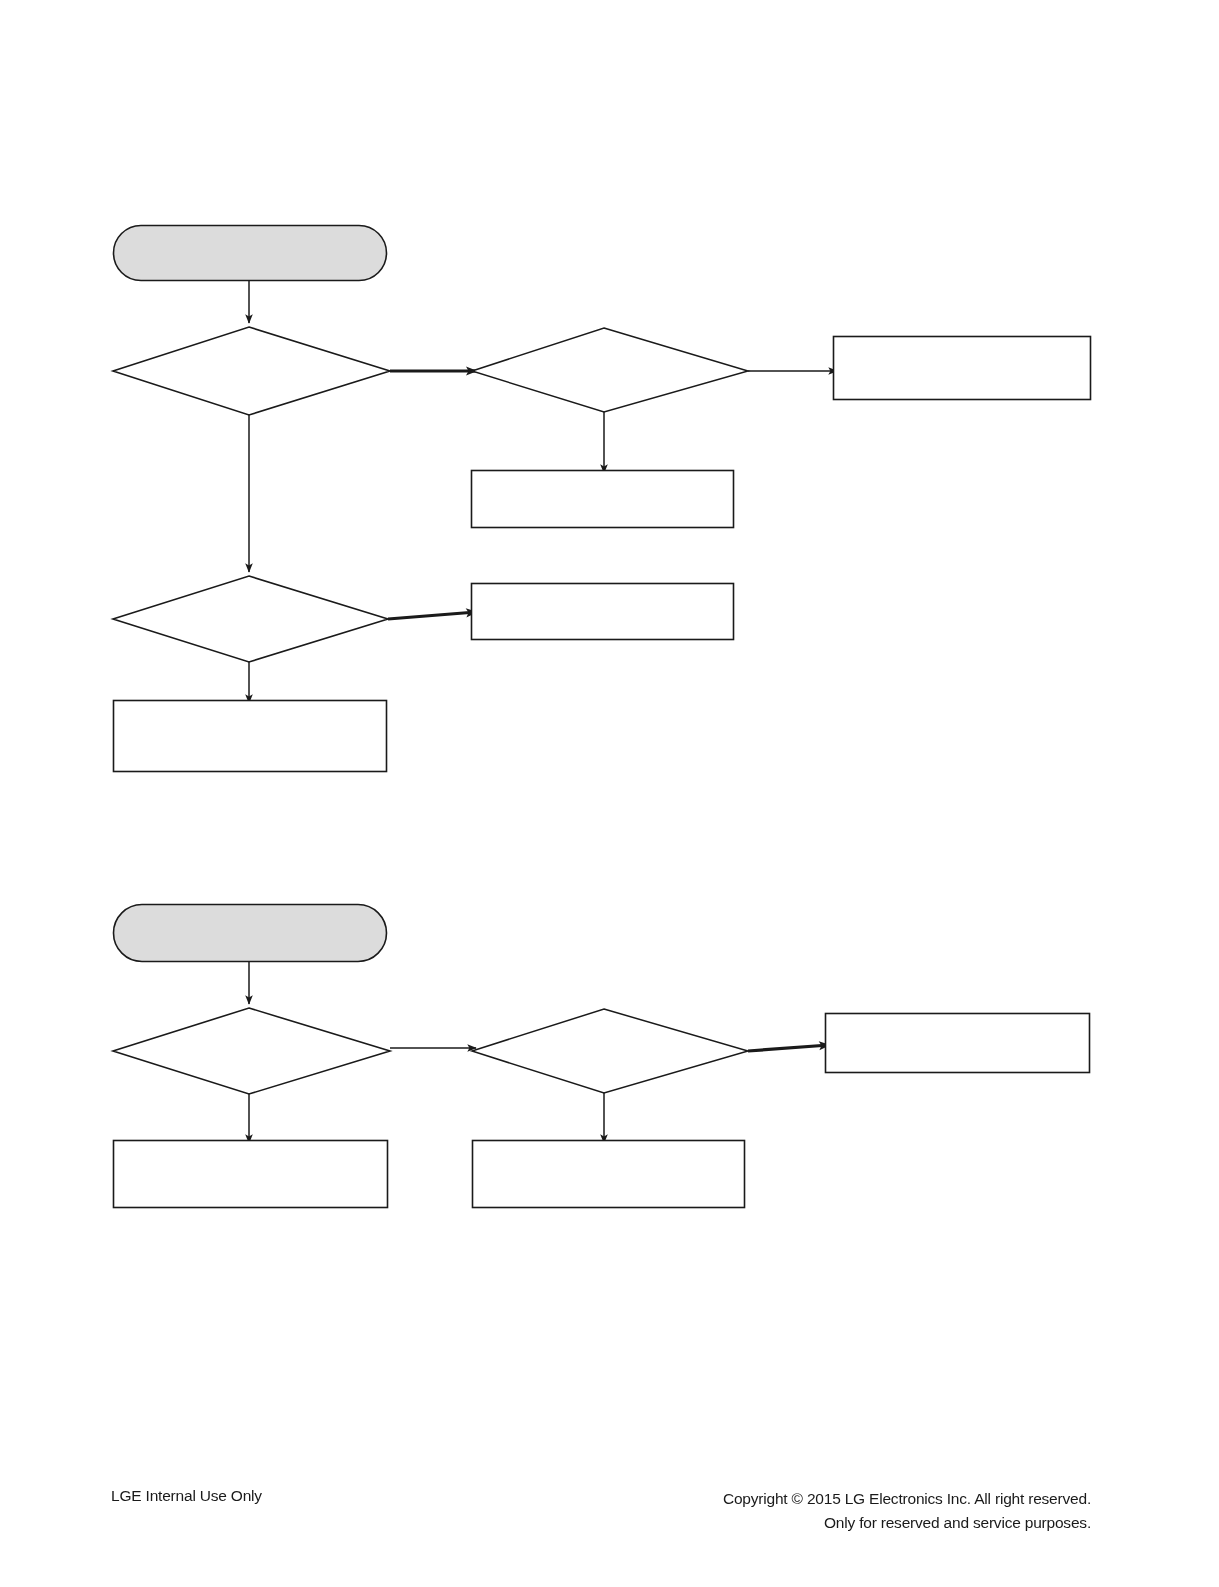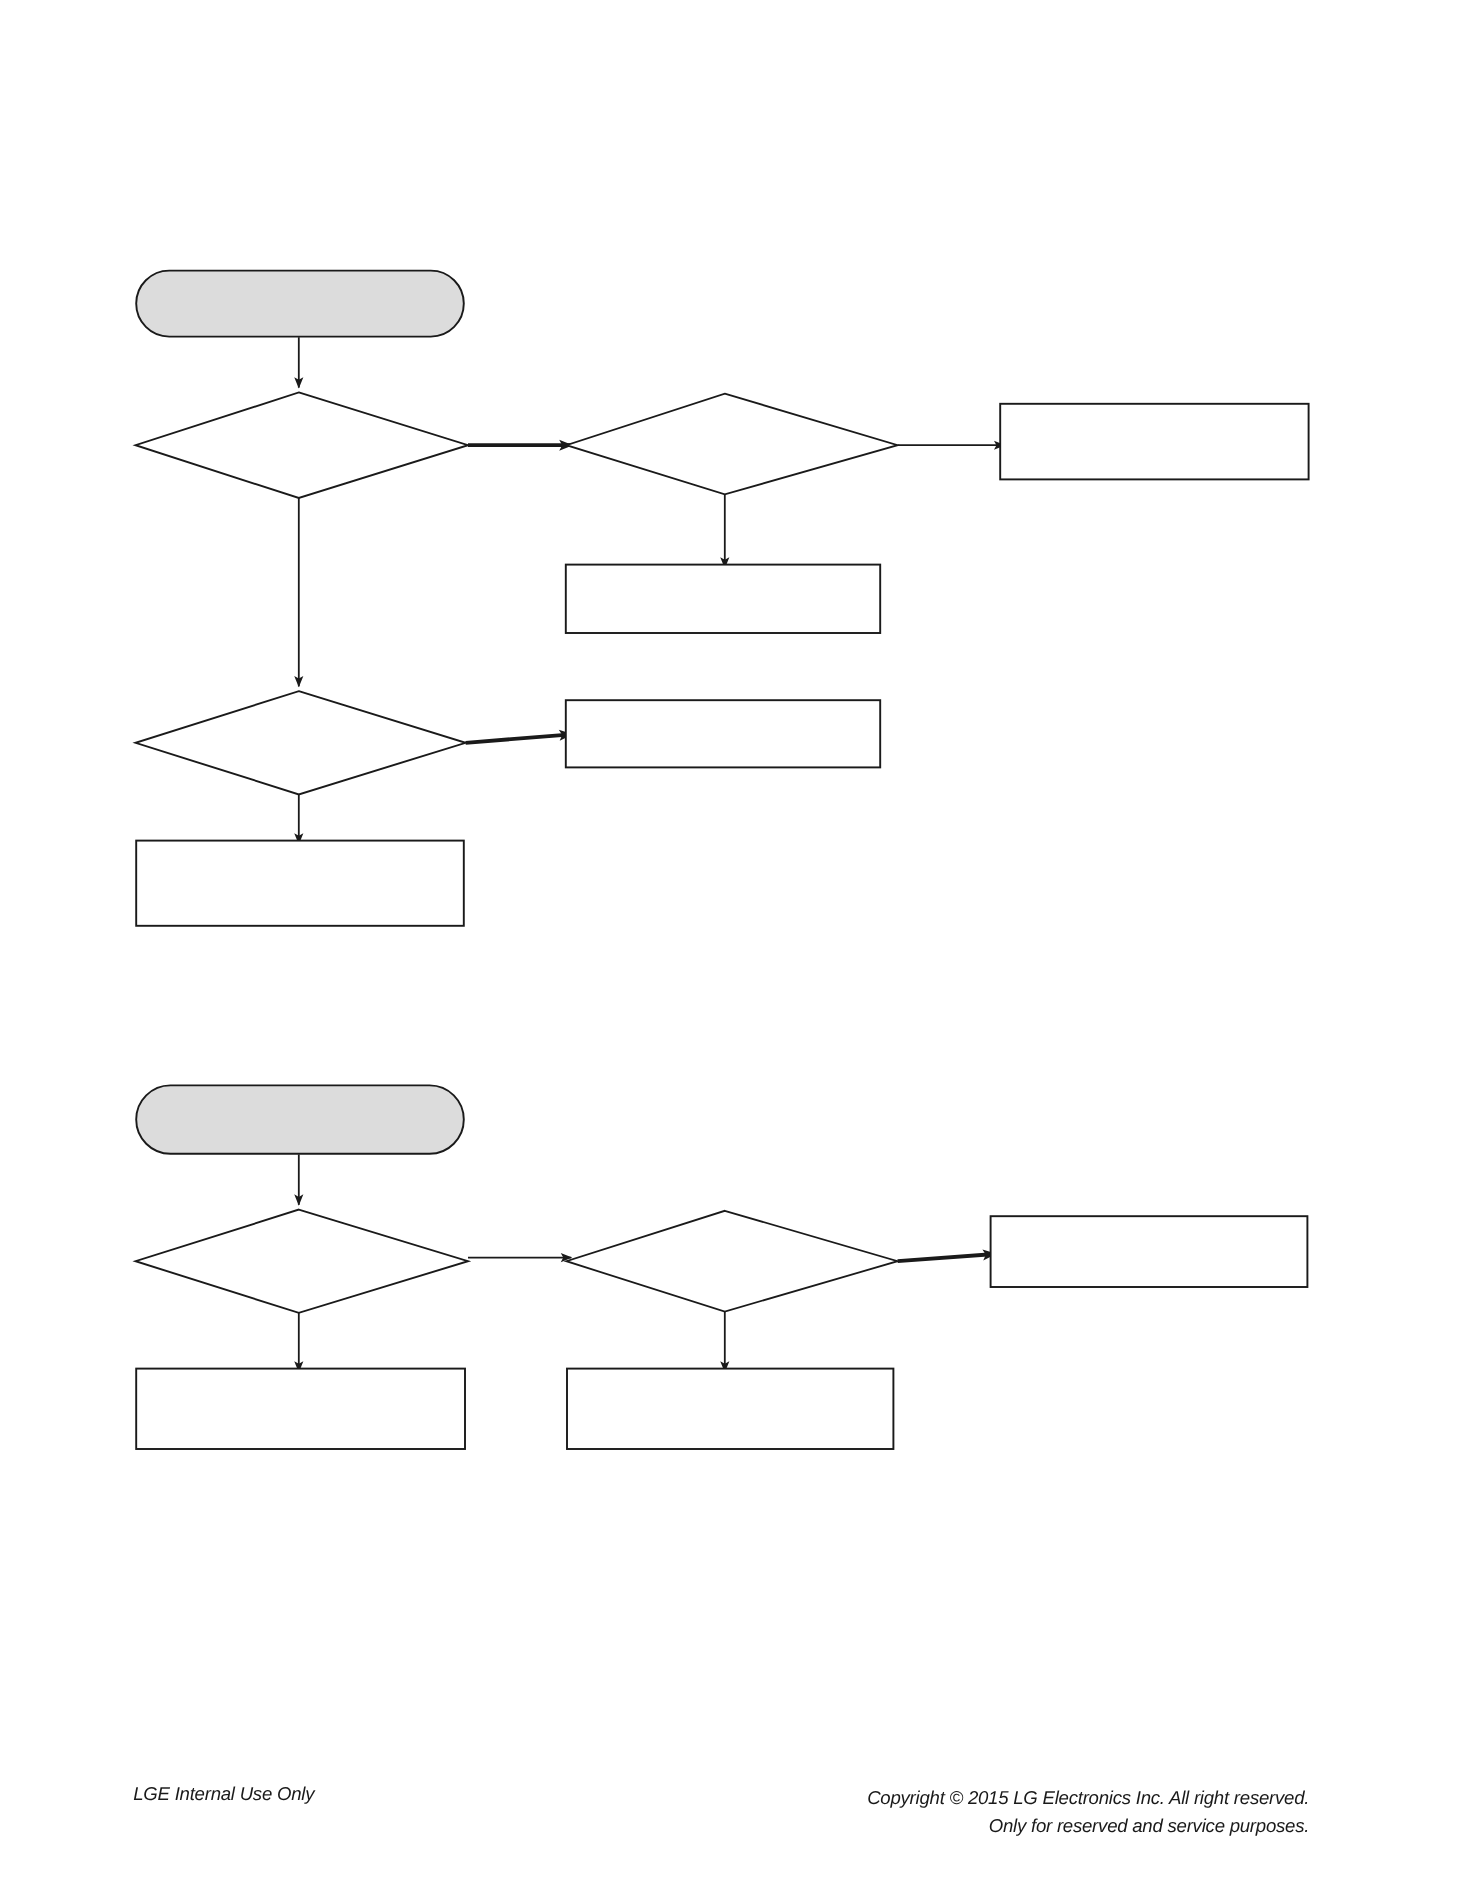--- a/index.html
+++ b/index.html
@@ -35,21 +35,20 @@
     white-space: pre-wrap;
     line-height: 1.25;
     pointer-events: none;
   }
   .footer {
     position: absolute;
     left: 0;
     top: 1487px;
     width: 1219px;
     height: 70px;
-    font-style: italic;
   }
   .footer-left {
     position: absolute;
     left: 111px;
     top: 0px;
     font-size: 15.5px;
     color: #1a1a1a;
     letter-spacing: -0.2px;
   }
   .footer-right {

